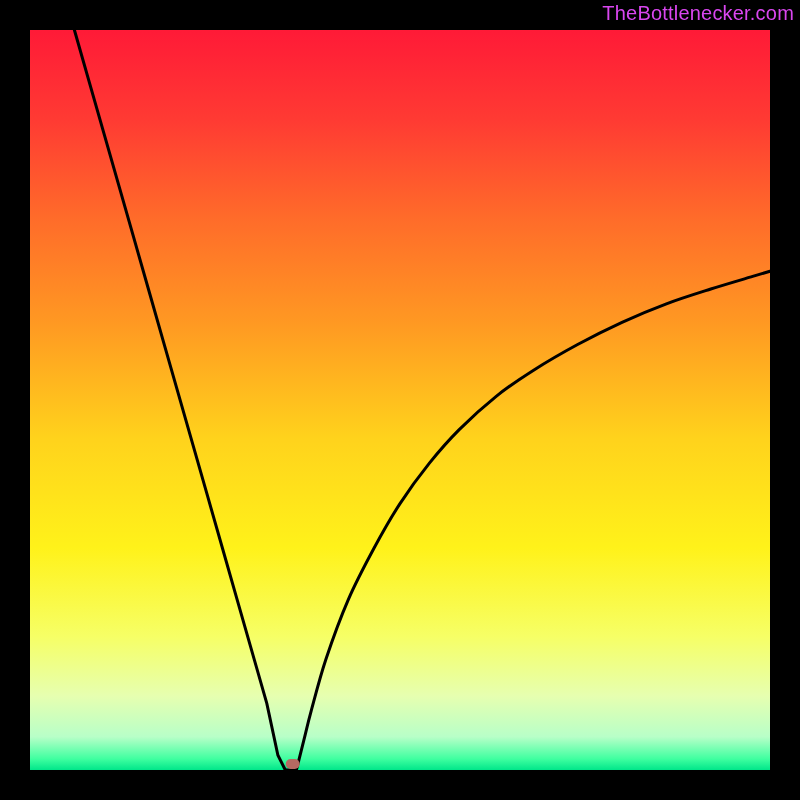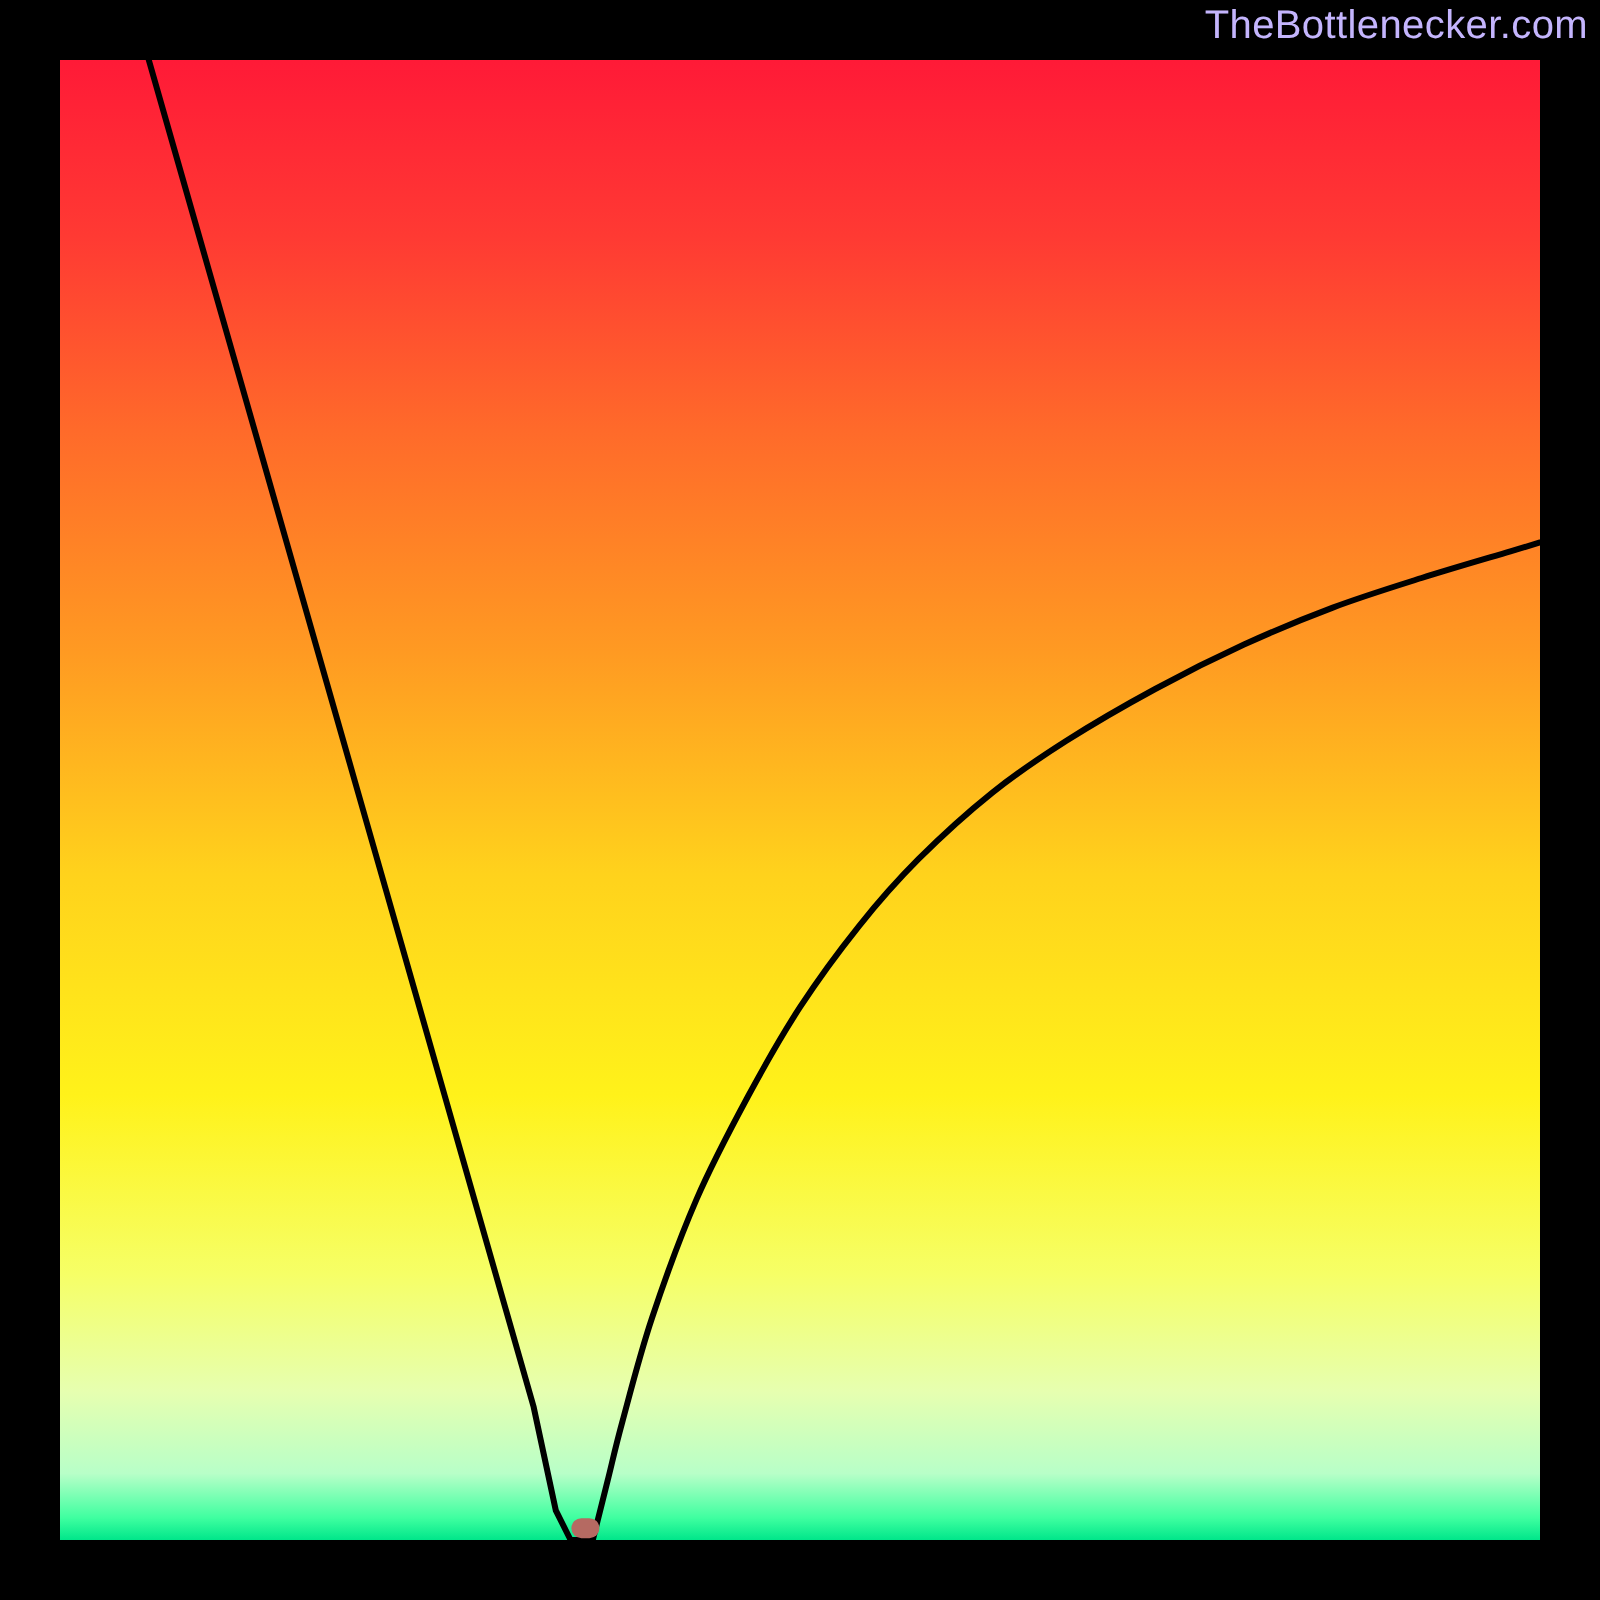--- a/index.html
+++ b/index.html
@@ -14,21 +14,21 @@
   .frame {
     position: relative;
     width: 800px;
     height: 800px;
     background: #000;
   }
   .watermark {
     position: absolute;
     top: 2px;
     right: 6px;
-    color: #c4b5fd;
+    color: #d946ef;
     font-size: 20px;
     font-weight: 500;
     letter-spacing: 0.2px;
     user-select: none;
   }
   svg { display: block; }
 </style>
 </head>
 <body>
 

